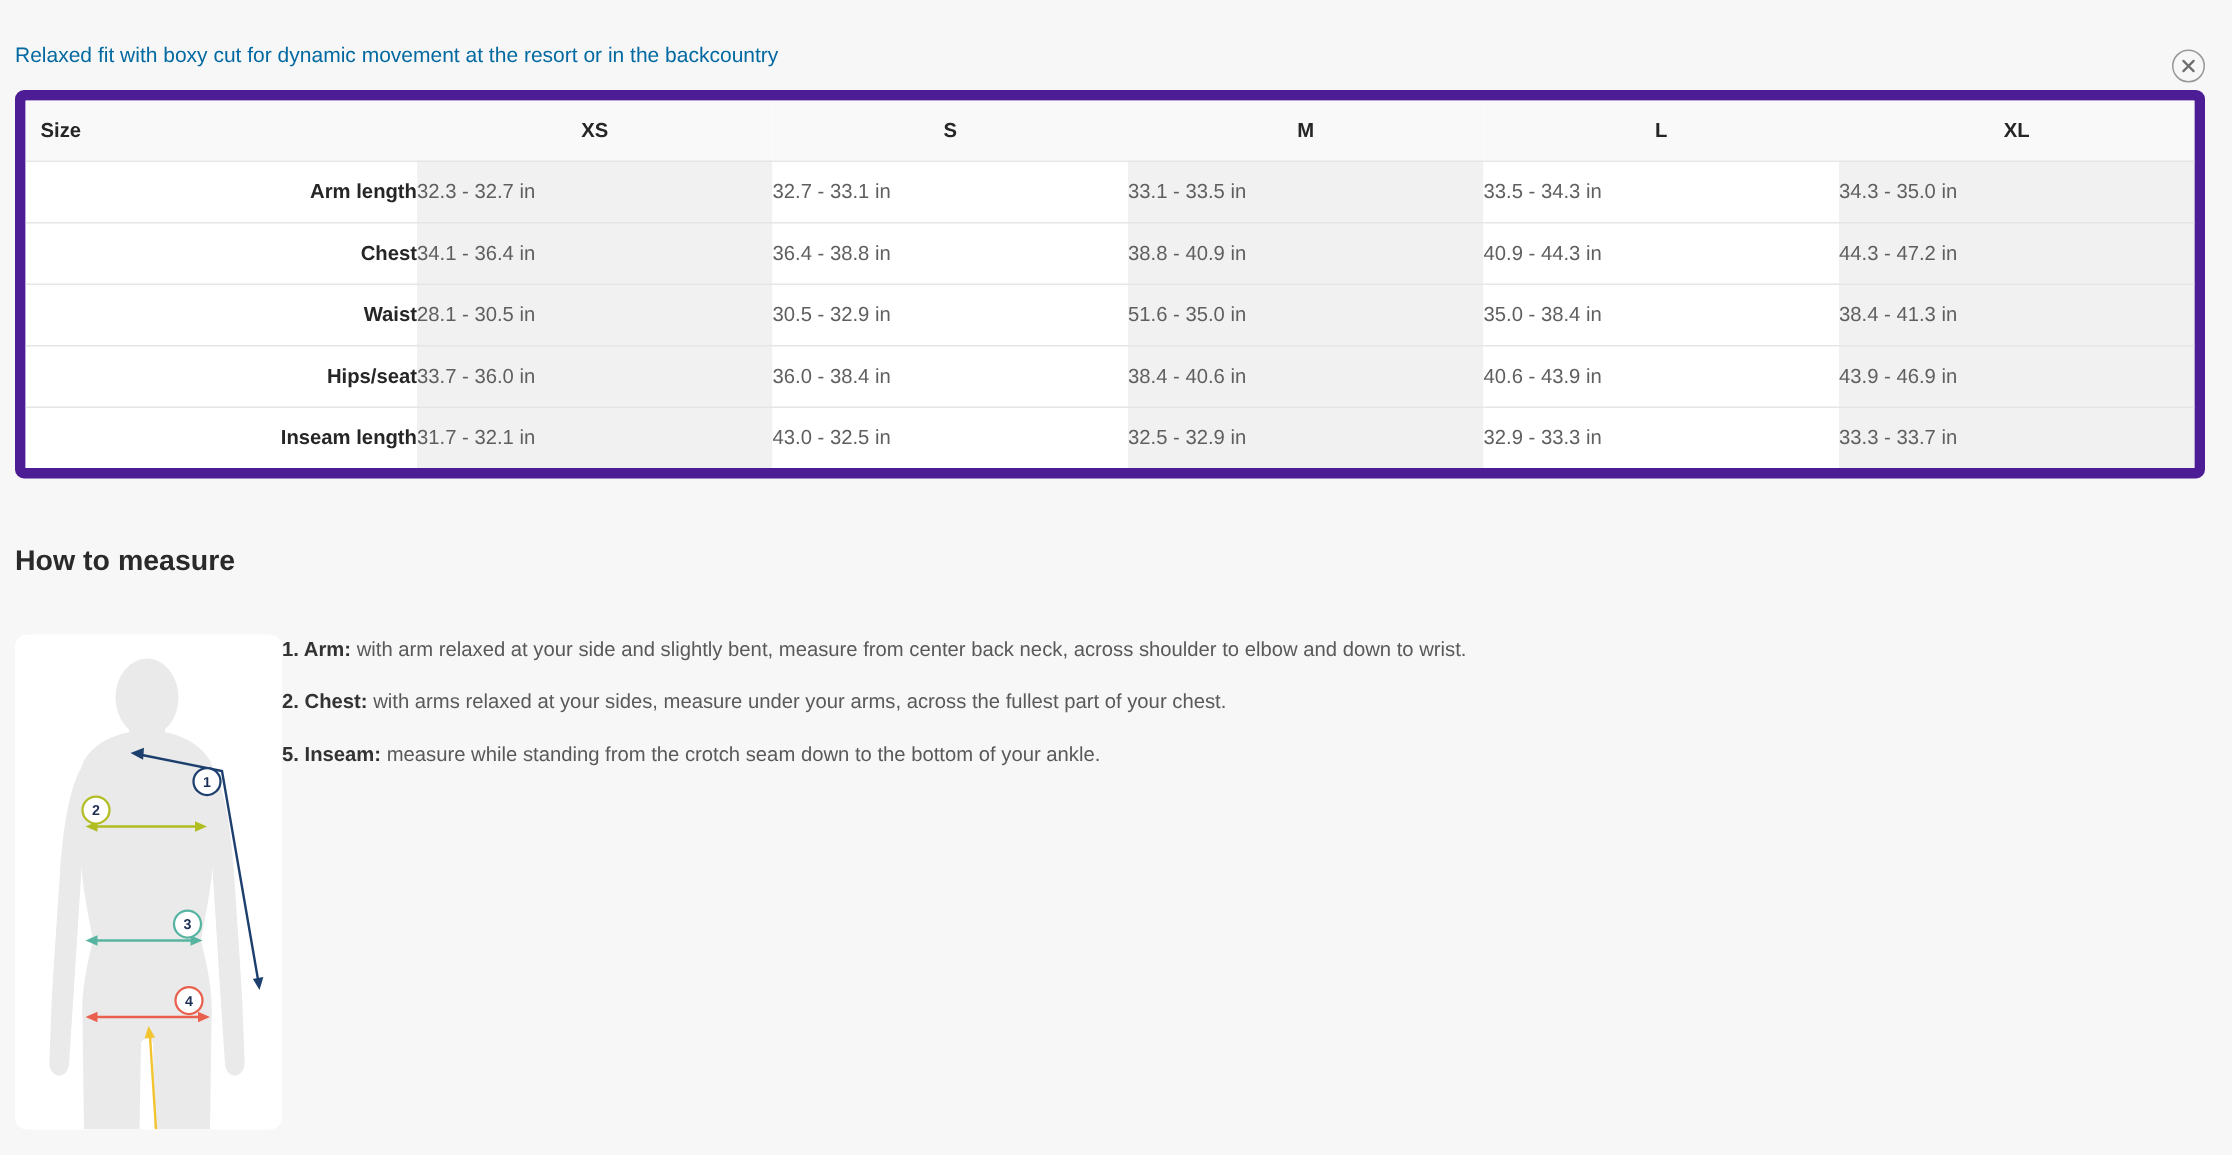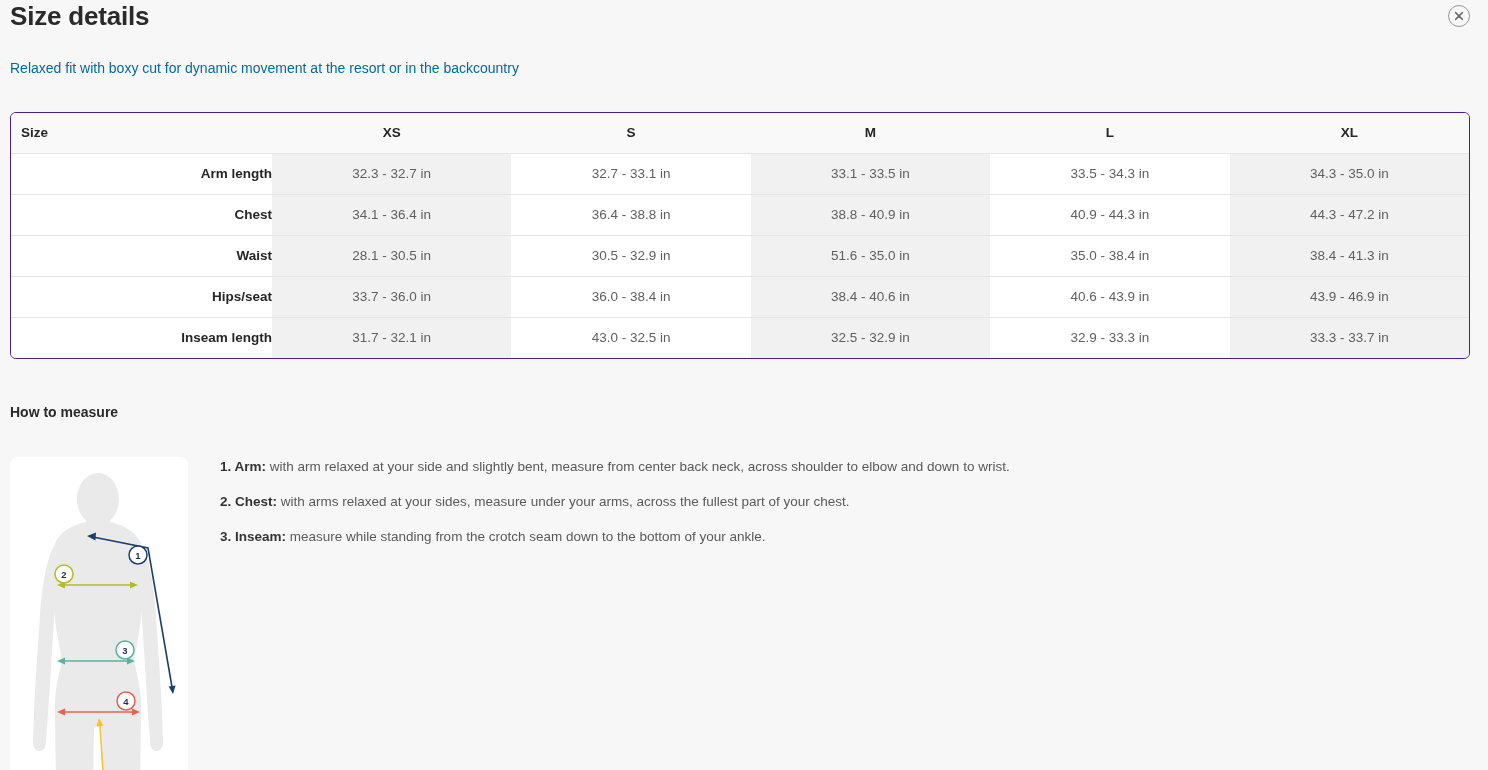--- a/index.html
+++ b/index.html
@@ -33,22 +33,22 @@
     line-height: 0;
   }
   .subtitle {
     margin-top: 28px;
     font-size: 14px;
     color: #0369a1;
   }
 
   
   .table-wrap {
-    margin-top: 36px;
-    border: 1px solid #4c1d95;
+    margin-top: 16px;
+    border: 7px solid #4c1d95;
     border-radius: 6px;
     overflow: hidden;
     background: #fff;
   }
   table.size-table {
     width: 100%;
     border-collapse: collapse;
     table-layout: fixed;
     font-size: 13.5px;
   }
@@ -68,69 +68,67 @@
     border-top: 1px solid #e5e5e5;
   }
   tbody th {
     text-align: right;
     padding-left: 10px;
     font-weight: bold;
     color: #262626;
     background: #fff;
   }
   tbody td {
-    text-align: center;
+    text-align: left;
     color: #5f5f5f;
     background: #fff;
   }
   tbody td:nth-of-type(1),
   tbody td:nth-of-type(3),
   tbody td:nth-of-type(5) { background: #f1f1f1; }
 
   
   .how-heading {
     margin-top: 45px;
-    font-size: 14px;
+    font-size: 19px;
     font-weight: bold;
     color: #2a2a2a;
   }
   .how-body {
     margin-top: 37px;
     display: flex;
     align-items: flex-start;
   }
   .diagram-card {
     width: 178px;
     height: 330px;
     background: #fff;
     border-radius: 8px;
     flex: 0 0 auto;
     overflow: hidden;
   }
   .steps {
-    margin-left: 32px;
     padding-top: 3px;
     font-size: 13.5px;
     line-height: 14px;
   }
   .step { margin-bottom: 21px; color: #595959; }
   .step b { color: #333; }
   .marker-num {
     font-size: 9.5px;
     font-weight: bold;
     fill: #1b2f55;
     text-anchor: middle;
   }
 </style>
 </head>
 <body>
 
 <div class="content">
 
-  <h1 class="page-title">Size details</h1>
 
   <button class="close-btn" aria-label="Close">
     <svg width="24" height="24" viewBox="0 0 24 24">
       <circle cx="12" cy="12" r="10.5" fill="none" stroke="#979797" stroke-width="1"></circle>
       <path d="M8.6 8.6 L15.4 15.4 M15.4 8.6 L8.6 15.4" stroke="#6e6e6e" stroke-width="1.5" stroke-linecap="round"></path>
     </svg>
   </button>
 
   <p class="subtitle">Relaxed fit with boxy cut for dynamic movement at the resort or in the backcountry</p>
 
@@ -266,19 +264,19 @@
     <div class="steps">
       <div class="step">
         <b>1. Arm:</b>
         <span>with arm relaxed at your side and slightly bent, measure from center back neck, across shoulder to elbow and down to wrist.</span>
       </div>
       <div class="step">
         <b>2. Chest:</b>
         <span>with arms relaxed at your sides, measure under your arms, across the fullest part of your chest.</span>
       </div>
       <div class="step">
-        <b>3. Inseam:</b>
+        <b>5. Inseam:</b>
         <span>measure while standing from the crotch seam down to the bottom of your ankle.</span>
       </div>
     </div>
   </div>
 
 </div>
 
 </body></html>

